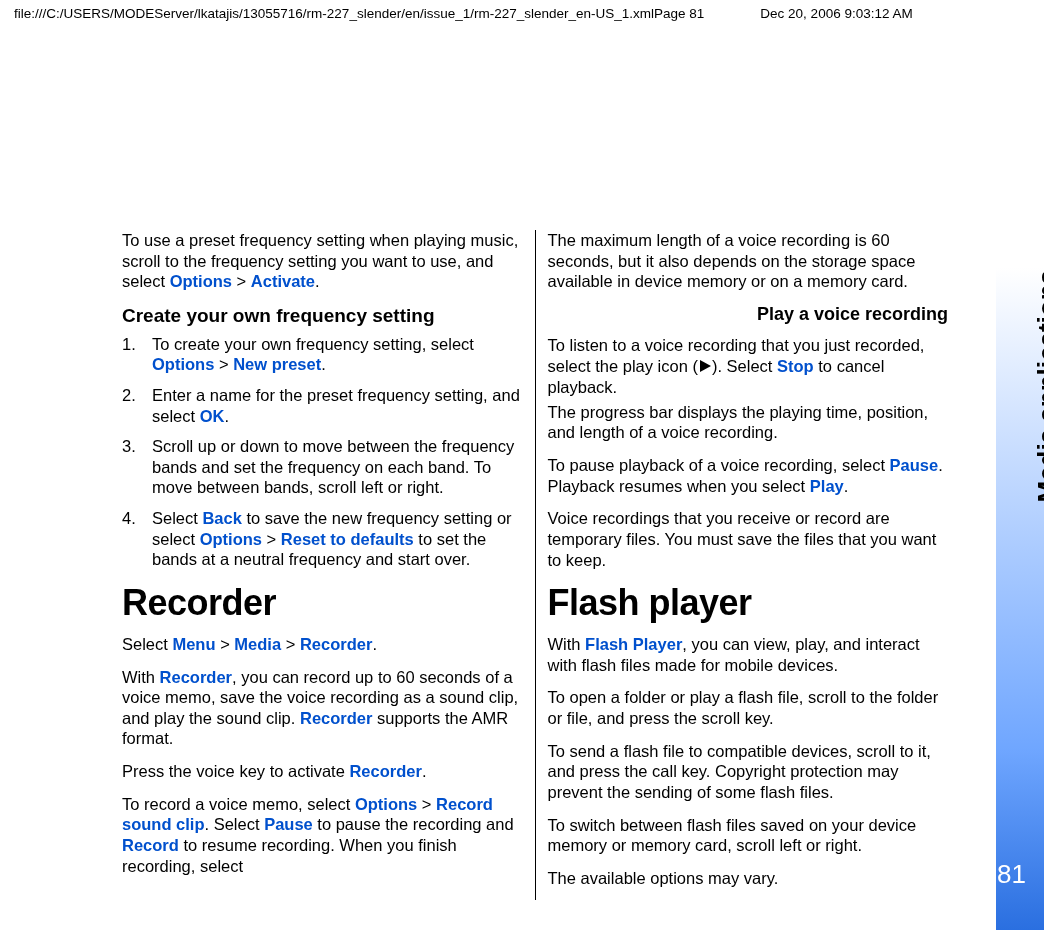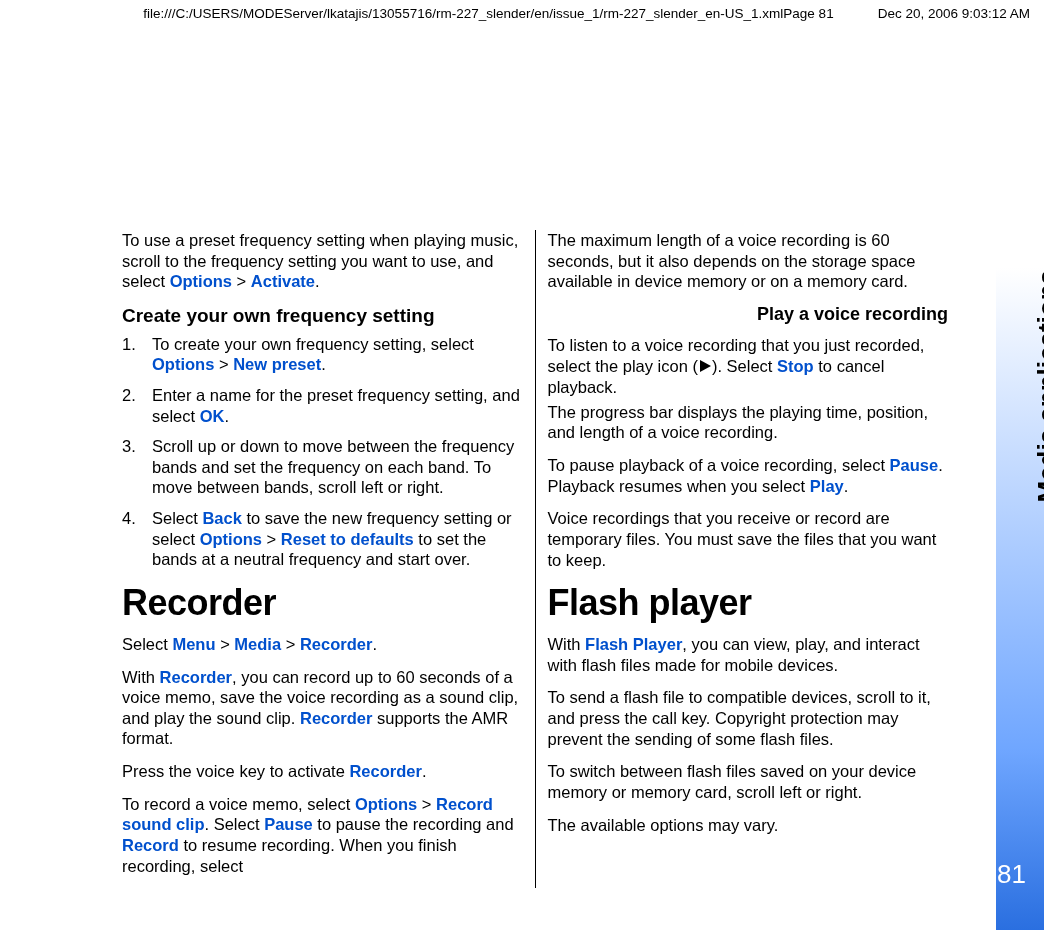--- a/index.html
+++ b/index.html
@@ -1,19 +1,19 @@
 <!DOCTYPE html>
 <html><head>
 <meta charset="utf-8">
 <style>
   * { box-sizing: border-box; margin: 0; padding: 0; }
   html, body { width: 1044px; height: 940px; background: #fff; font-family: "Segoe UI", Arial, Helvetica, sans-serif; color: #000; }
-  .header { position: absolute; top: 6px; left: 0; right: 0; padding: 0 14px; font-size: 13.5px; display: flex; justify-content: flex-end; }
+  .header { position: absolute; top: 6px; left: 0; right: 0; padding: 0 14px; font-size: 13.5px; display: flex; justify-content: flex-start; }
   .header .left { }
-  .header .right { display: flex; gap: 44px; }
+  .header .right { display: flex; gap: 56px; }
   .page { position: absolute; top: 40px; left: 0; right: 0; bottom: 0; }
   .content { position: absolute; top: 190px; left: 110px; width: 850px; display: flex; }
   .col { width: 50%; padding: 0 12px; }
   .divider { width: 1px; background: #000; align-self: stretch; margin: 0 0; }
   p { font-size: 16.5px; line-height: 1.25; margin: 0 0 12px 0; }
   .tight { margin-bottom: 4px; }
   h1 { font-size: 36px; font-weight: 700; margin: 10px 0 10px 0; letter-spacing: -0.5px; }
   h2 { font-size: 18px; font-weight: 700; margin: 8px 0 10px 0; text-align: right; }
   .subhead { font-weight: 700; font-size: 19px; margin: 6px 0 6px 0; }
   .link { color: #0050cd; font-weight: 700; }
@@ -88,18 +88,19 @@
       <p>The progress bar displays the playing time, position, and length of a voice recording.</p>
       <p>
         <span>To pause playback of a voice recording, select </span><span class="link">Pause</span><span>. Playback resumes when you select </span><span class="link">Play</span><span>.</span>
       </p>
       <p>Voice recordings that you receive or record are temporary files. You must save the files that you want to keep.</p>
 
       <h1>Flash player</h1>
       <p>
         <span>With </span><span class="link">Flash Player</span><span>, you can view, play, and interact with flash files made for mobile devices.</span>
       </p>
+      <p>To open a folder or play a flash file, scroll to the folder or file, and press the scroll key.</p>
       <p>To send a flash file to compatible devices, scroll to it, and press the call key. Copyright protection may prevent the sending of some flash files.</p>
       <p>To switch between flash files saved on your device memory or memory card, scroll left or right.</p>
       <p>The available options may vary.</p>
     </div>
   </div>
 </div>
 
 </body></html>

